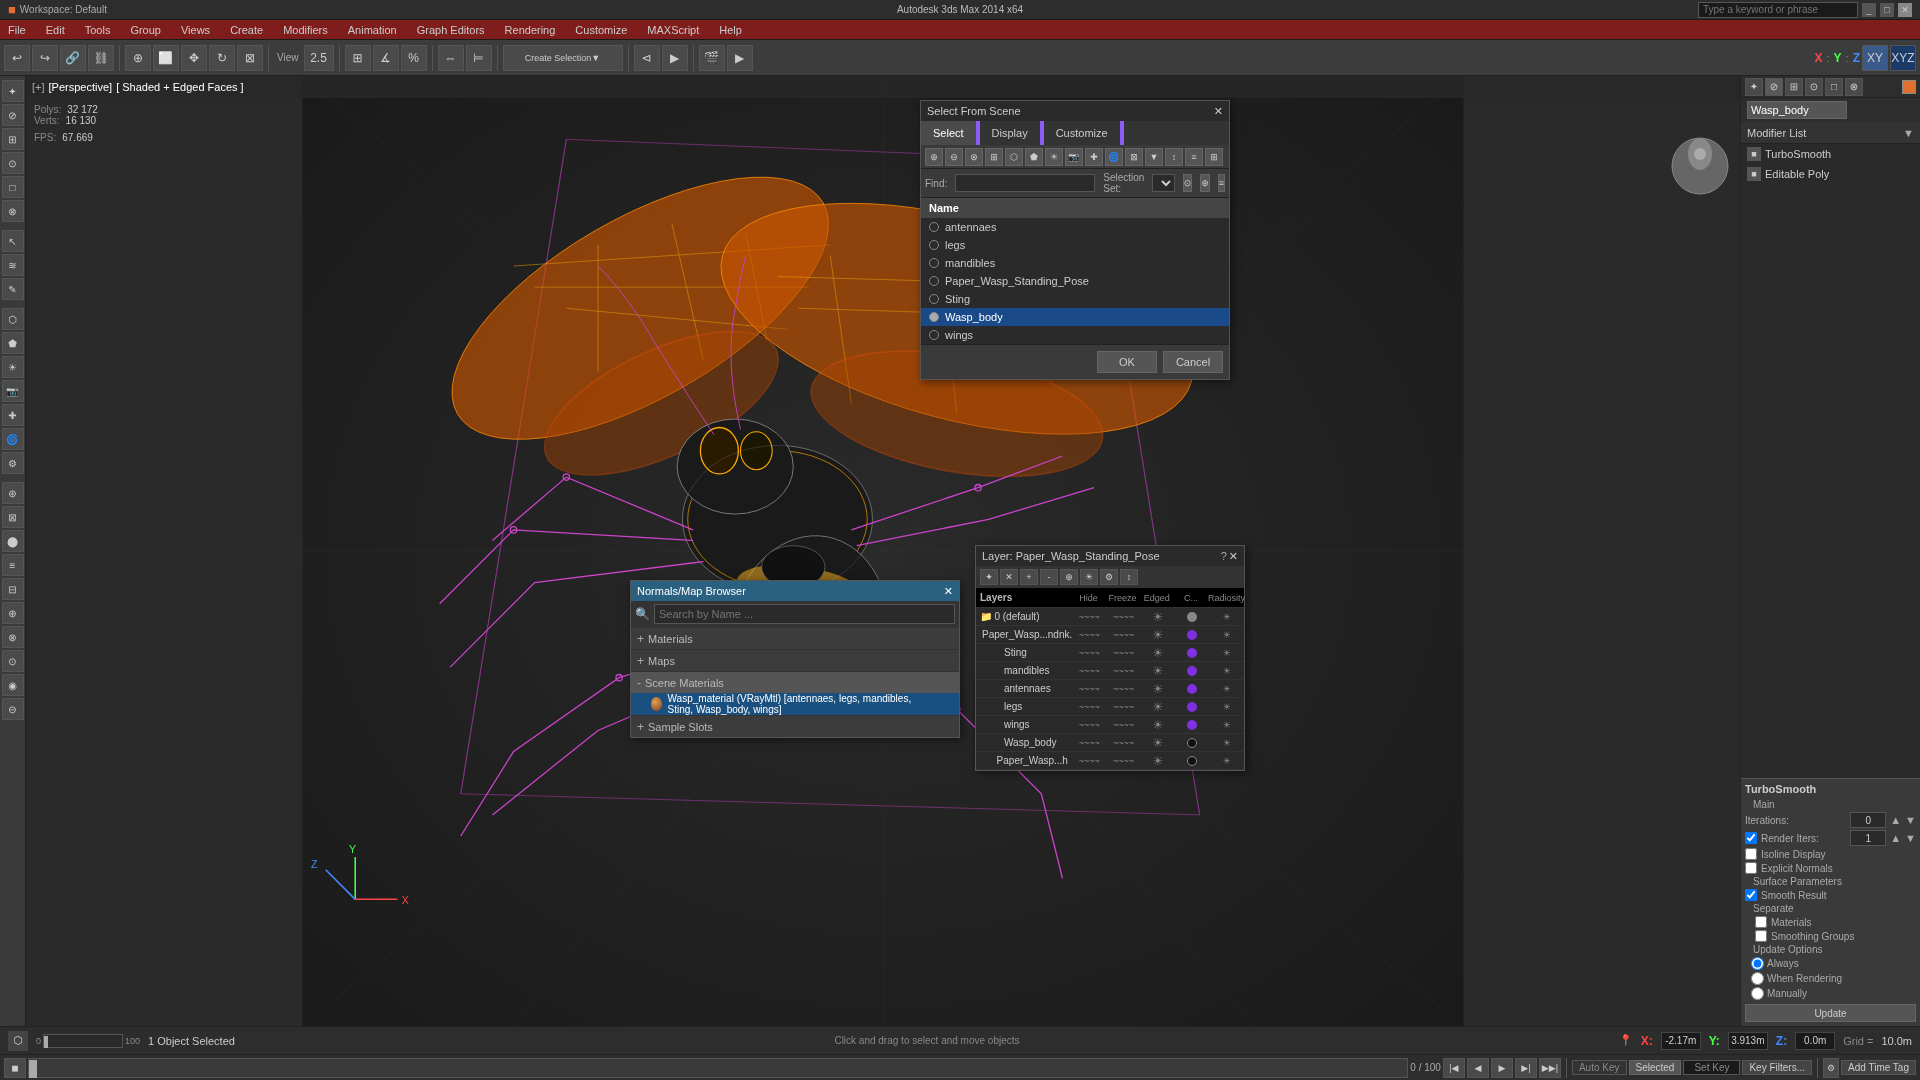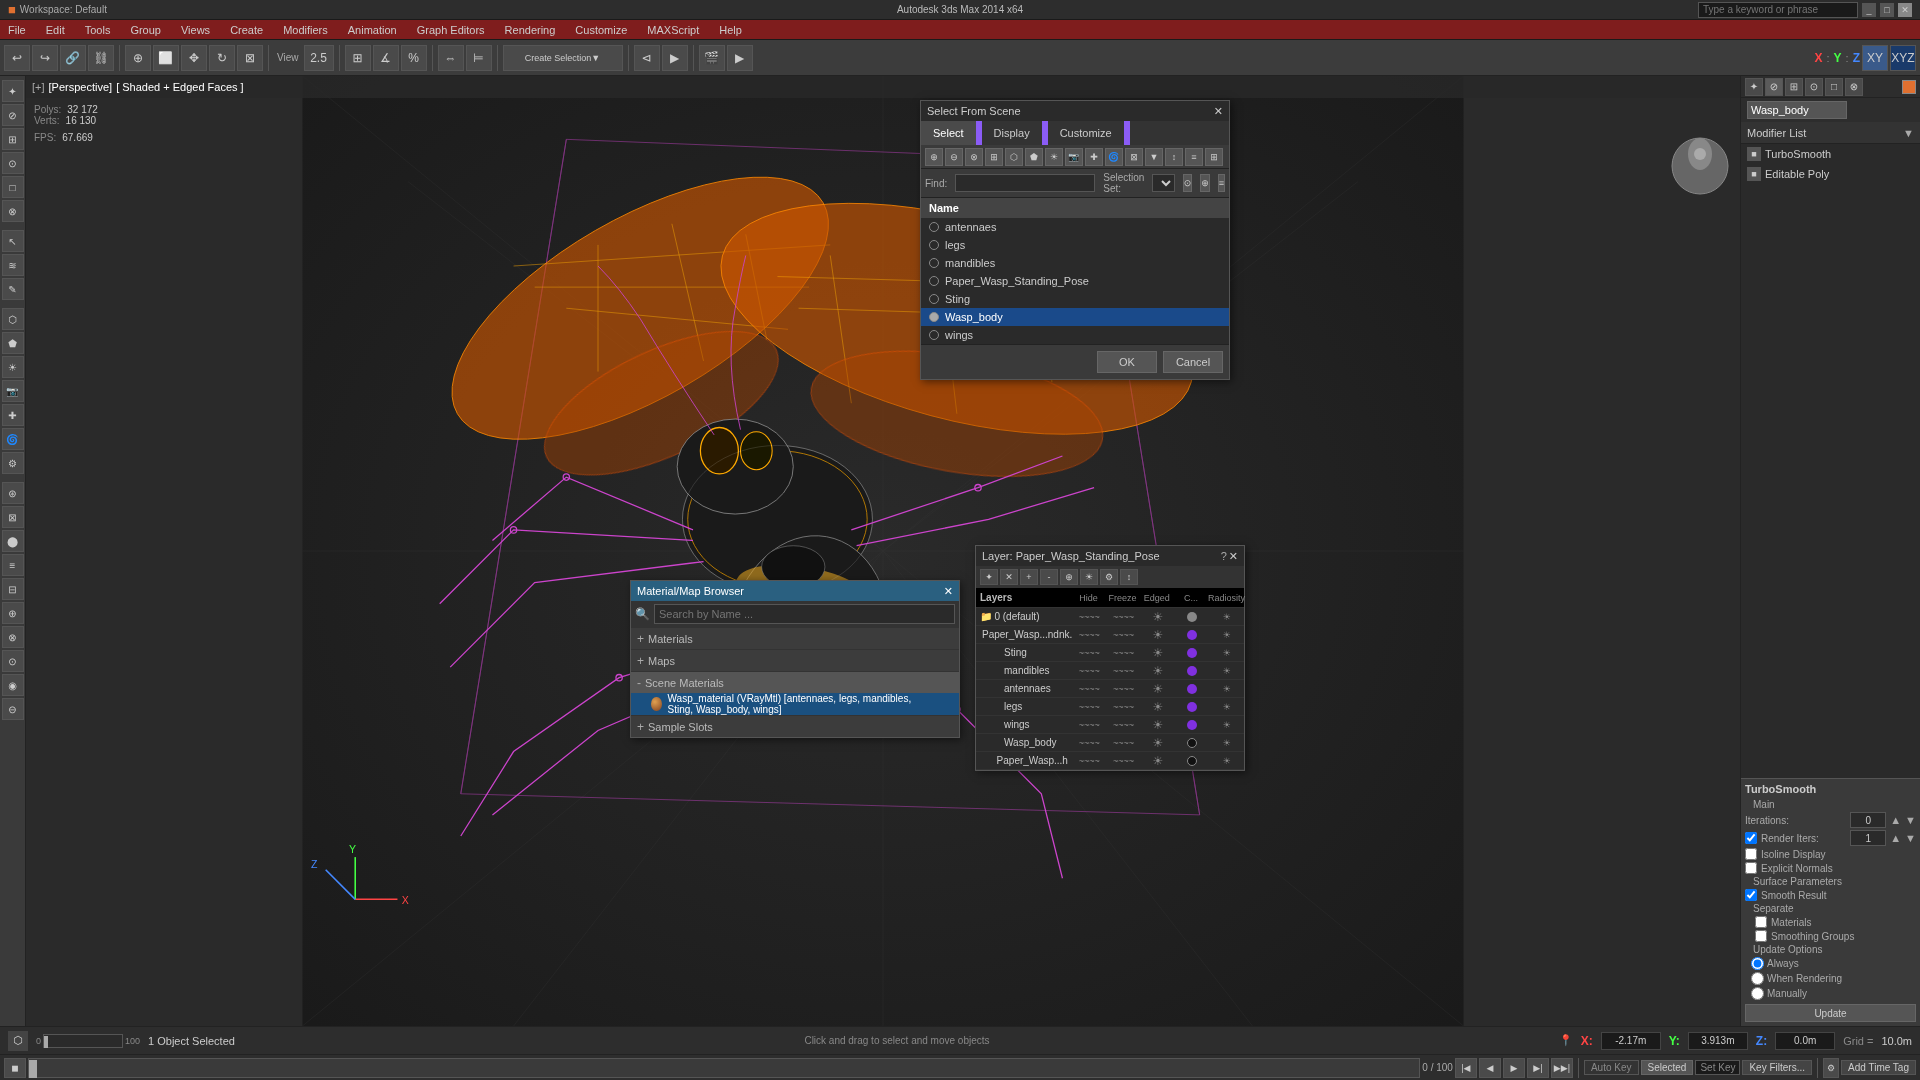--- a/index.html
+++ b/index.html
@@ -290,21 +290,21 @@
       background: #333;
       height: 24px;
     }
     .sd-tab {
       padding: 0 12px;
       display: flex;
       align-items: center;
       cursor: pointer;
       font-size: 11px;
       color: #ccc;
-      border-right: 6px solid #8b5cf6;
+      border-right: 4px solid #8b5cf6;
     }
     .sd-tab.active {
       background: #4a4a4a;
       color: #fff;
     }
     #select-dialog-toolbar {
       display: flex;
       background: #3a3a3a;
       height: 24px;
       align-items: center;
@@ -625,21 +625,21 @@
     .auto-key-btn {
       background: #333;
       border: 1px solid #555;
       padding: 1px 6px;
       font-size: 10px;
       color: #888;
     }
     .set-key-btn {
       background: #1a1a1a;
       border: 1px solid #555;
-      padding: 1px 4px;
+      padding: 1px 10px;
       font-size: 10px;
       color: #888;
     }
     .add-time-tag-btn {
       background: #444;
       border: 1px solid #555;
       padding: 1px 6px;
       font-size: 10px;
       color: #ccc;
       cursor: pointer;
@@ -680,21 +680,21 @@
     .ts-search-input {
       width: 160px;
       height: 16px;
       background: #1a1a1a;
       border: 1px solid #555;
       color: #ccc;
       font-size: 10px;
       padding: 0 4px;
     }
     .coord-val {
-      width: 60px;
+      width: 40px;
       height: 18px;
       background: #1a1a1a;
       border: 1px solid #444;
       color: #ccc;
       font-size: 10px;
       text-align: center;
       display: flex;
       align-items: center;
       justify-content: center;
     }
@@ -1103,21 +1103,21 @@
     </div>
   </div>
   <div id="select-dialog-buttons">
     <button class="dlg-btn">OK</button>
     <button class="dlg-btn">Cancel</button>
   </div>
 </div>
 
 <div id="mat-browser">
   <div id="mat-browser-title">
-    <span>Material/Map Browser</span>
+    <span>Normals/Map Browser</span>
     <span style="cursor:pointer;">✕</span>
   </div>
   <div id="mat-search">
     <span class="mat-search-icon">🔍</span>
     <input type="text" class="mat-search-input" placeholder="Search by Name ..." style="">
   </div>
   <div class="mat-section">
     <span class="plus">+</span>
     <span>Materials</span>
   </div>

